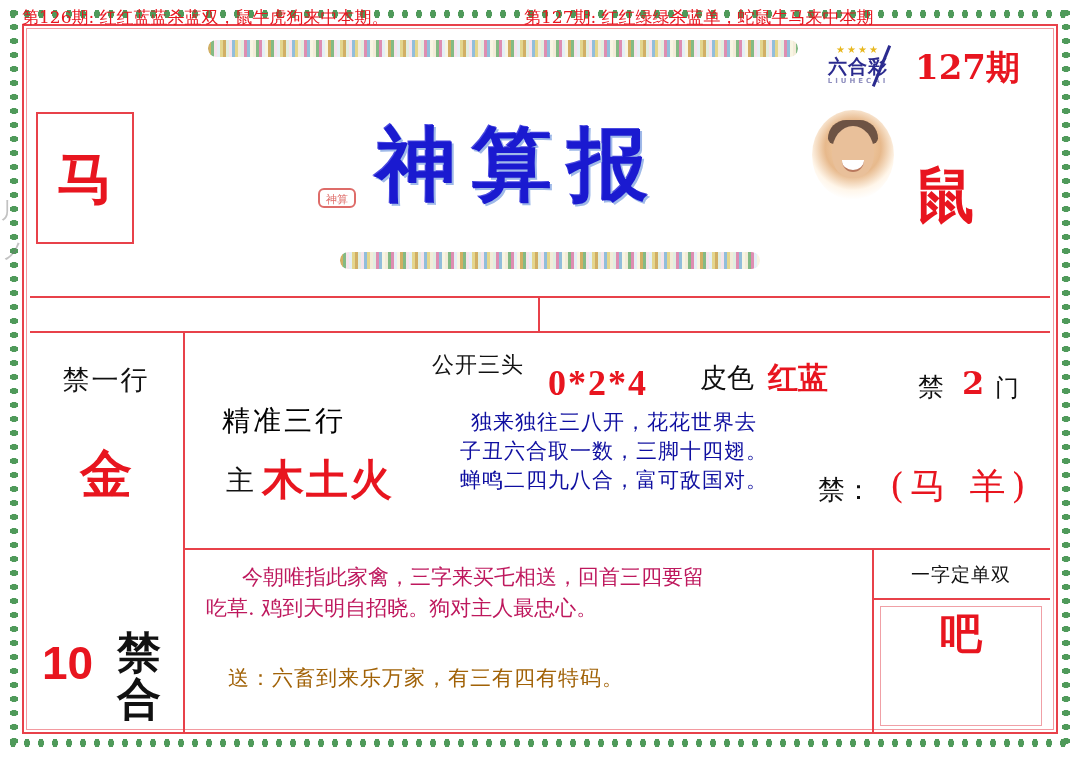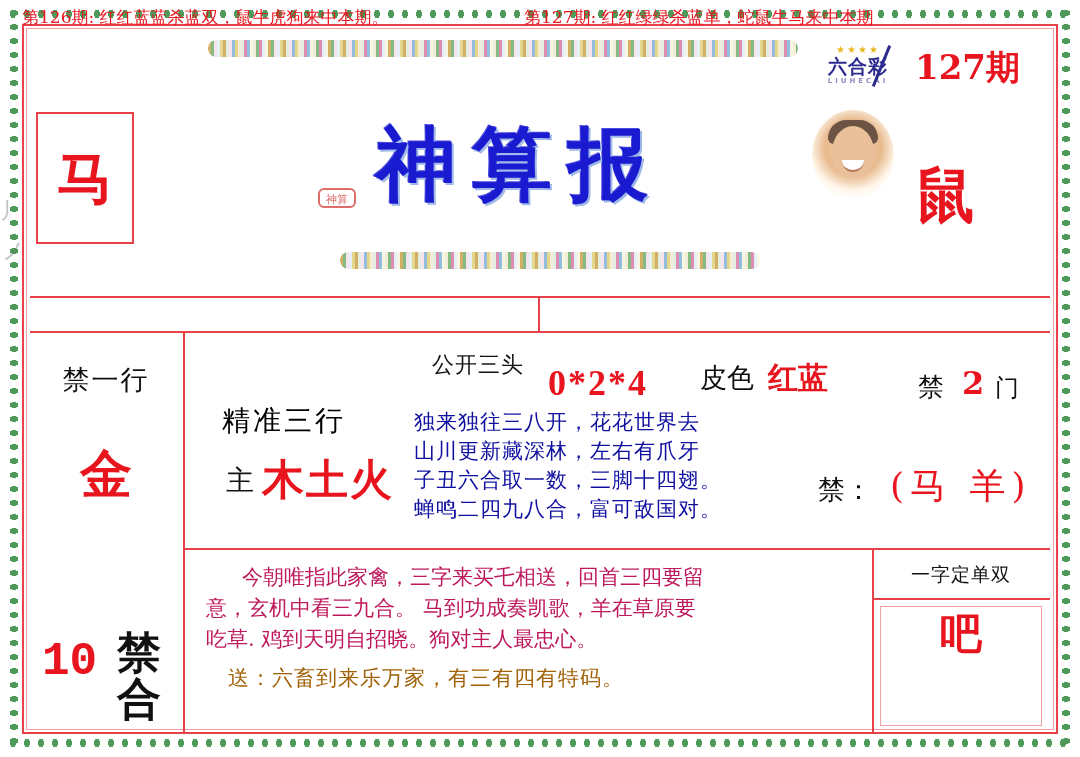--- a/index.html
+++ b/index.html
@@ -311,21 +311,21 @@
     font-weight: bold;
     color: #e8151f;
     font-family: "DejaVu Serif", "Liberation Serif", serif;
   }
   #ban-he-num {
     position: absolute;
     left: 42px; top: 636px;
     font-size: 46px;
     font-weight: bold;
     color: #e8151f;
-    font-family: Liberation Mono, monospace;
+    font-family: Liberation Sans, sans-serif;
   }
   #ban-he-text {
     position: absolute;
     left: 108px; top: 630px;
     width: 62px;
     font-size: 44px;
     font-weight: bold;
     color: #111;
     line-height: 46px;
     text-align: center;
@@ -417,21 +417,21 @@
   #poem {
     position: absolute;
     left: 414px; top: 408px;
     width: 400px;
     color: #0f0fa0;
     font-size: 21px;
     line-height: 29px;
     font-family: "DejaVu Serif", "Liberation Serif", serif;
     white-space: nowrap;
   }
-  #poem div { letter-spacing: 1px; }
+  #poem div { letter-spacing: 1px; text-align: center; }
 
   #ban-pair-label {
     position: absolute;
     left: 818px; top: 472px;
     font-size: 27px;
     color: #111;
     font-family: "DejaVu Serif", "Liberation Serif", serif;
   }
   #ban-pair-value {
     position: absolute;
@@ -831,31 +831,29 @@
   <div id="ban-men-label">禁</div>
   <div id="ban-men-value">2</div>
   <div id="ban-men-unit">门</div>
 
   <div id="precise-label">精准三行</div>
   <div id="zhu-label">主</div>
   <div id="zhu-value">木土火</div>
 
   <div id="poem">
     <div>独来独往三八开，花花世界去</div>
-    <div>山川更新藏深林，左右有爪牙</div>
     <div>子丑六合取一数，三脚十四翅。</div>
     <div>蝉鸣二四九八合，富可敌国对。</div>
   </div>
 
   <div id="ban-pair-label">禁：</div>
   <div id="ban-pair-value">(马 羊)</div>
 
   <div id="prose">
     <div class="p1">今朝唯指此家禽，三字来买乇相送，回首三四要留</div>
-    <div>意，玄机中看三九合。 马到功成奏凯歌，羊在草原要</div>
     <div>吃草. 鸡到天明自招晓。狗对主人最忠心。</div>
   </div>
   <div id="song">送：六畜到来乐万家，有三有四有特码。</div>
 
   <div id="yizi-label">一字定单双</div>
   <div id="yizi-value">吧</div>
 
 </div>
 
 </body></html>

